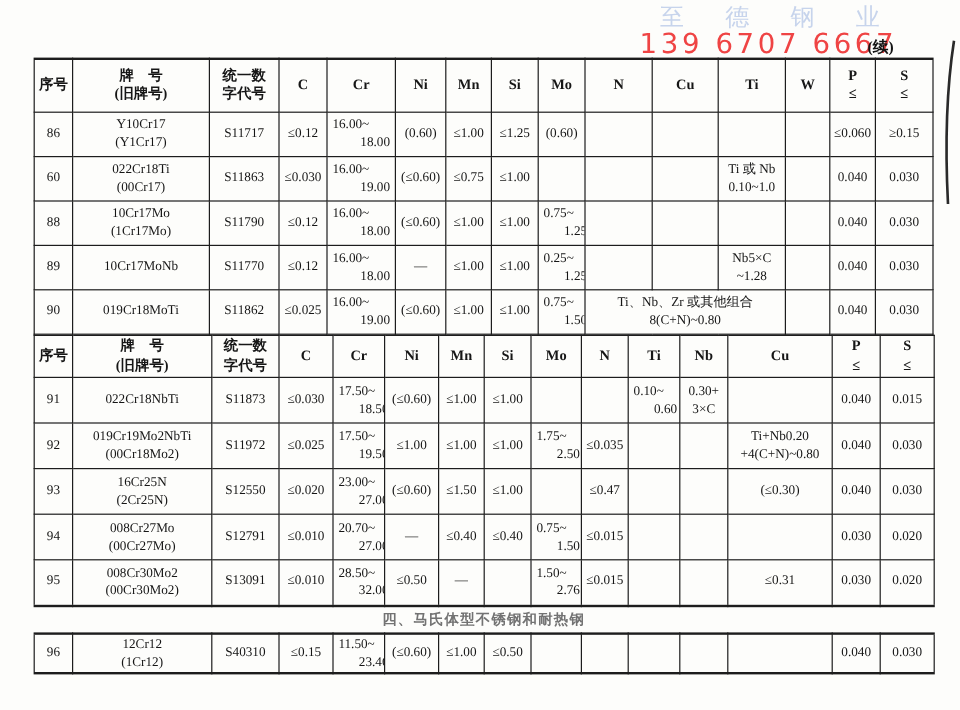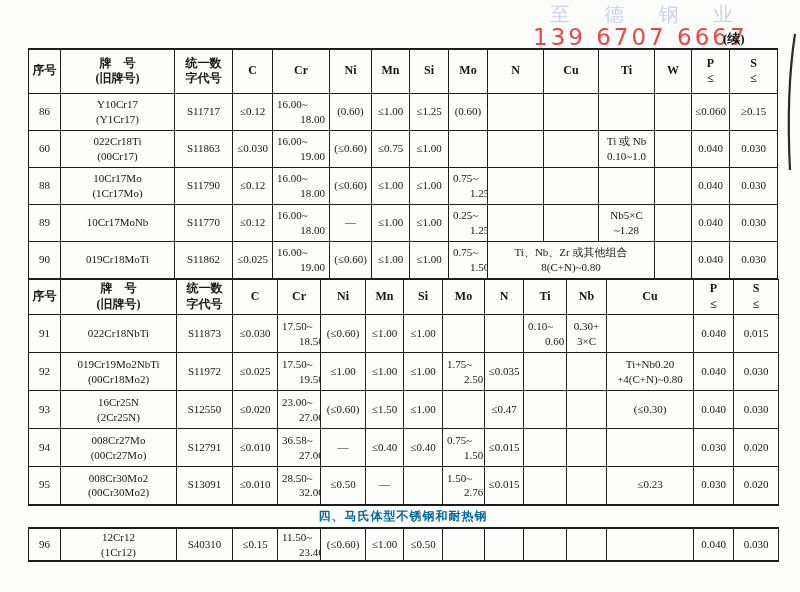--- a/index.html
+++ b/index.html
@@ -45,21 +45,21 @@
   #t1 { left:28px; top:48px;  width:749px; border-top:2px solid #1d1d1d; }
   #t2 { left:28px; top:279px; width:750px; border-bottom:2px solid #1d1d1d; }
   #t3 { left:28px; top:527px; width:750px; border-top:2px solid #1d1d1d; border-bottom:2px solid #1d1d1d; }
   #t1 tr { height:37px; } #t1 tr.hrow { height:44px; }
   #t2 tr { height:38px; } #t2 tr.hrow { height:35px; }
   #t3 tr { height:33px; }
 
   .section-band {
     position:absolute; left:28px; top:506px; width:750px; height:21px;
     display:flex; align-items:center; justify-content:center;
-    font-size:12px; font-weight:bold; color:#0369a1;
+    font-size:12px; font-weight:bold; color:#737373;
     letter-spacing:1px;
   }
 </style>
 </head>
 <body>
 
 <div class="watermark-brand">至 德 钢 业</div>
 <div class="watermark-phone">139 6707 6667</div>
 <div class="continued">(续)</div>
 
@@ -414,21 +414,21 @@
       </tr>
       <tr>
         <td>94</td>
         <td>
           <div>008Cr27Mo</div>
           <div>(00Cr27Mo)</div>
         </td>
         <td>S12791</td>
         <td>≤0.010</td>
         <td>
-          <div class="rl">36.58~</div>
+          <div class="rl">20.70~</div>
           <div class="rr">27.00</div>
         </td>
         <td>—</td>
         <td>≤0.40</td>
         <td>≤0.40</td>
         <td>
           <div class="rl">0.75~</div>
           <div class="rr">1.50</div>
         </td>
         <td>≤0.015</td>
@@ -453,21 +453,21 @@
         <td>≤0.50</td>
         <td>—</td>
         <td></td>
         <td>
           <div class="rl">1.50~</div>
           <div class="rr">2.76</div>
         </td>
         <td>≤0.015</td>
         <td></td>
         <td></td>
-        <td>≤0.23</td>
+        <td>≤0.31</td>
         <td>0.030</td>
         <td>0.020</td>
       </tr>
     </tbody>
   </table>
 
 <div class="section-band">四、马氏体型不锈钢和耐热钢</div>
 
 <table id="t3">
     <colgroup>

